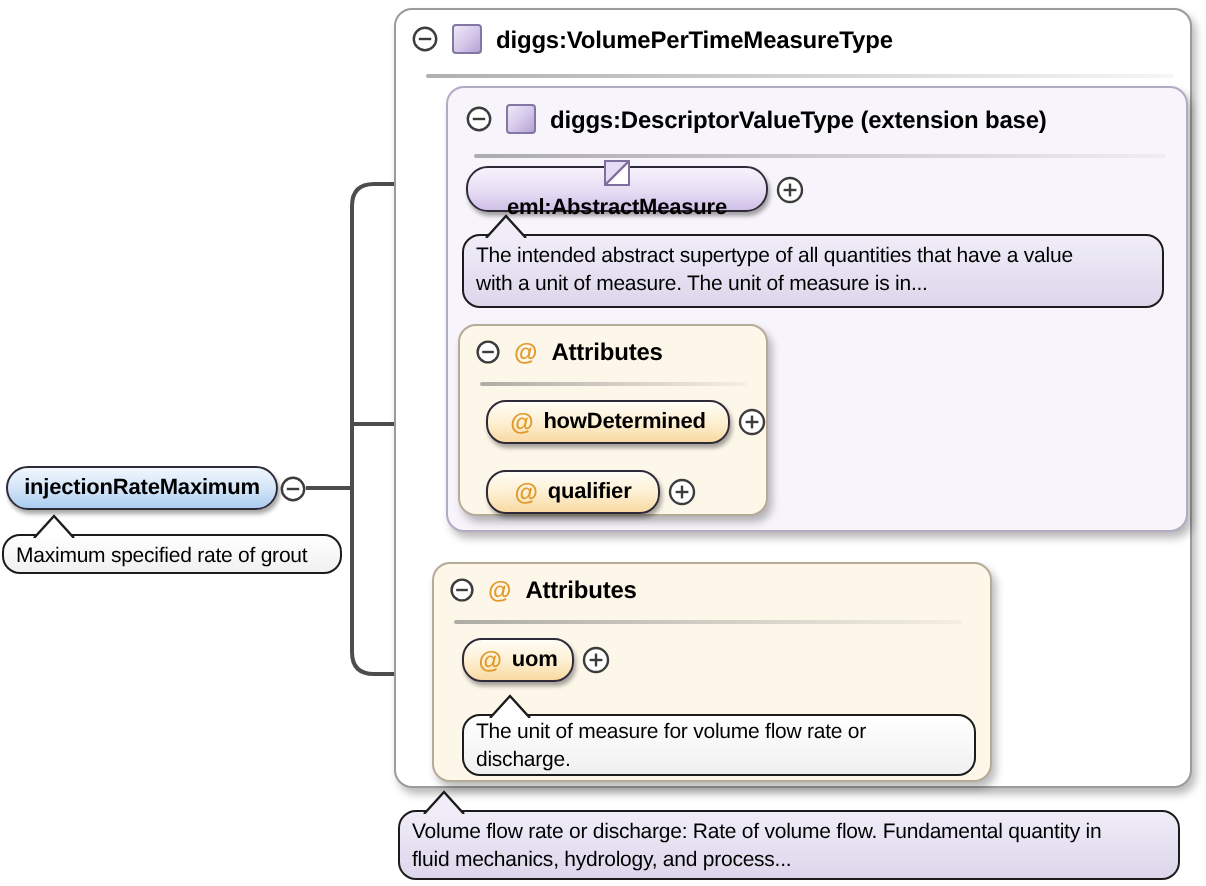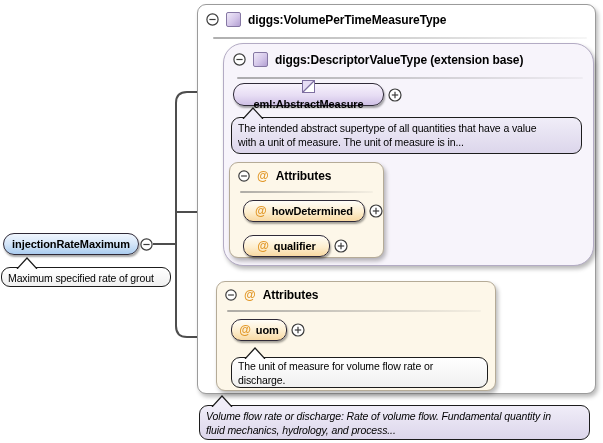--- a/index.html
+++ b/index.html
@@ -1,20 +1,20 @@
 <!DOCTYPE html>
 <html><head>
 <meta charset="utf-8">
 <style>
   html,body{margin:0;padding:0;background:#fff;}
   .stage{position:relative;width:603px;height:443px;background:#fff;overflow:hidden;
          font-family:"Liberation Sans","DejaVu Sans",sans-serif;color:#000;padding-left:16px;}
   .panel{position:absolute;border:1px solid #9b9b9b;border-radius:9px;background:#fff;
          box-shadow:2px 3px 4px rgba(0,0,0,0.28);box-sizing:border-box;}
-  .panel.purple{background:#f7f4fb;border-color:#b3abc4;border-radius:20px;}
+  .panel.purple{background:#f7f4fb;border-color:#b3abc4;}
   .panel.cream{background:#fdf7e9;border-color:#b5ab97;}
   .hdr{position:absolute;display:flex;align-items:center;gap:7px;}
   .hdr-title{font-weight:bold;font-size:12px;white-space:nowrap;letter-spacing:-0.1px;}
   .sep{position:absolute;height:2px;border-radius:1px;
        background:linear-gradient(to right,rgba(110,110,110,0.55),rgba(140,140,140,0.08));}
   .sq-icon{width:13px;height:13px;border:1px solid #8577a3;border-radius:2px;flex:0 0 auto;
        background:linear-gradient(135deg,#efe9f8 0%,#d4c6e9 55%,#b3a0d2 100%);}
   .badge{position:absolute;display:inline-flex;align-items:center;justify-content:center;gap:5px;
        border:1.5px solid #2f2a38;border-radius:11px;font-weight:bold;font-size:11px;
        box-shadow:1px 2px 2px rgba(0,0,0,0.35);box-sizing:border-box;height:23px;
@@ -201,21 +201,21 @@
   <div class="callout white" style="left:1px;top:267px;width:170px;height:20px;">
     <span class="tail" style="left:14px;">
       <svg width="22" height="12">
           <polygon points="1,12 11,1 21,12" fill="#ffffff" stroke="none"></polygon>
           <path d="M1,12 L11,1 L21,12" fill="none" stroke="#1c1c1c" stroke-width="1.2"></path>
         </svg>
     </span>
     <div>Maximum specified rate of grout</div>
   </div>
 
-  <div class="callout" style="left:199px;top:405px;width:391px;height:35px;font-style:italic;">
+  <div class="callout" style="left:199px;top:405px;width:391px;height:35px;">
     <span class="tail" style="left:11px;">
       <svg width="22" height="12">
           <polygon points="1,12 11,1 21,12" fill="#f0edf8" stroke="none"></polygon>
           <path d="M1,12 L11,1 L21,12" fill="none" stroke="#1c1c1c" stroke-width="1.2"></path>
         </svg>
     </span>
     <div>Volume flow rate or discharge: Rate of volume flow. Fundamental quantity in</div>
     <div>fluid mechanics, hydrology, and process...</div>
   </div>
 

